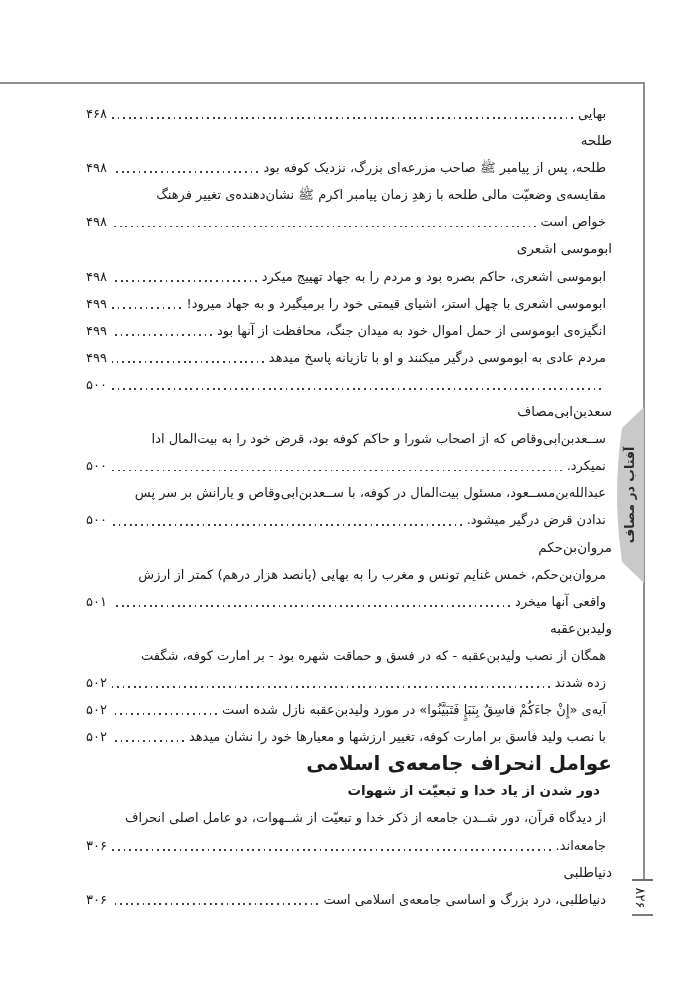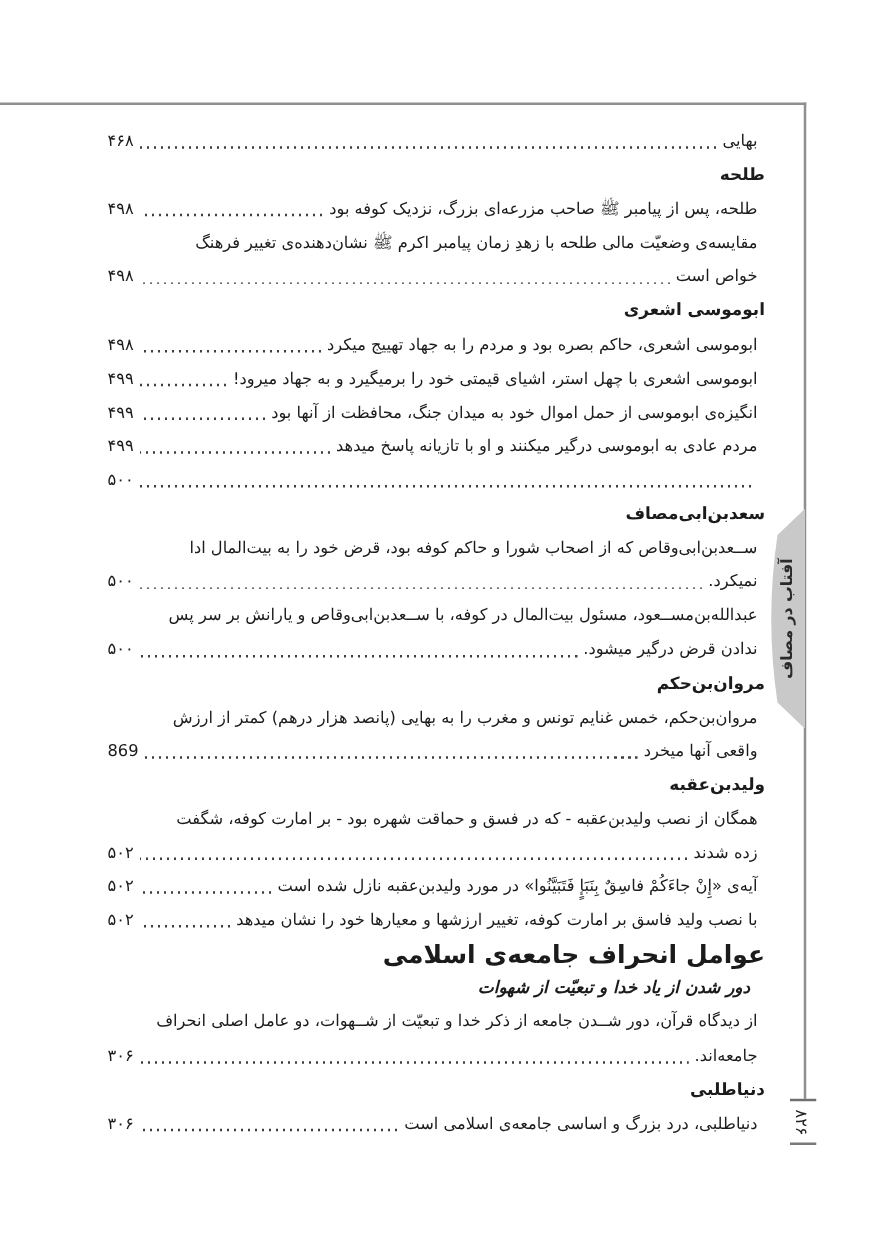--- a/index.html
+++ b/index.html
@@ -62,22 +62,22 @@
   .row.entry .t{ flex:0 0 auto; }
   .row.entry .n{ flex:0 0 auto; }
   .dots{
     flex:1 1 auto;
     align-self:flex-end;
     height:1.8px;
     margin:0 5px 8px 5px;
     background:repeating-linear-gradient(to left,#3f3f3f 0,#3f3f3f 1.7px,transparent 1.7px,transparent 5.6px);
   }
   .row.h1{ font-weight:bold; font-size:20px; }
-  .row.h2{ font-weight:bold; font-size:13.5px; }
-  .row.h3{ font-weight:bold; font-size:13.5px; padding-right:12px;font-style:italic; }
+  .row.h2{ font-weight:normal; font-size:13.5px; }
+  .row.h3{ font-weight:bold; font-size:13.5px; padding-right:12px; }
 </style>
 </head>
 <body>
 
 <div class="top-rule"></div>
 <div class="side-rule"></div>
 <div class="folio-tick"></div>
 <div class="folio">۸۲۶</div>
 <div class="folio-underline"></div>
 
@@ -176,21 +176,21 @@
     <span class="t">مروان‌بن‌حکم</span>
   </div>
 
   <div class="row cont">
     <span class="t">مروان‌بن‌حکم، خمس غنایم تونس و مغرب را به بهایی (پانصد هزار درهم) کمتر از ارزش</span>
   </div>
 
   <div class="row entry">
     <span class="t">واقعی آنها میخرد</span>
     <span class="dots"></span>
-    <span class="n">869</span>
+    <span class="n">۵۰۱</span>
   </div>
 
   <div class="row h2">
     <span class="t">ولیدبن‌عقبه</span>
   </div>
 
   <div class="row cont">
     <span class="t">همگان از نصب ولیدبن‌عقبه - که در فسق و حماقت شهره بود - بر امارت کوفه، شگفت</span>
   </div>
 

